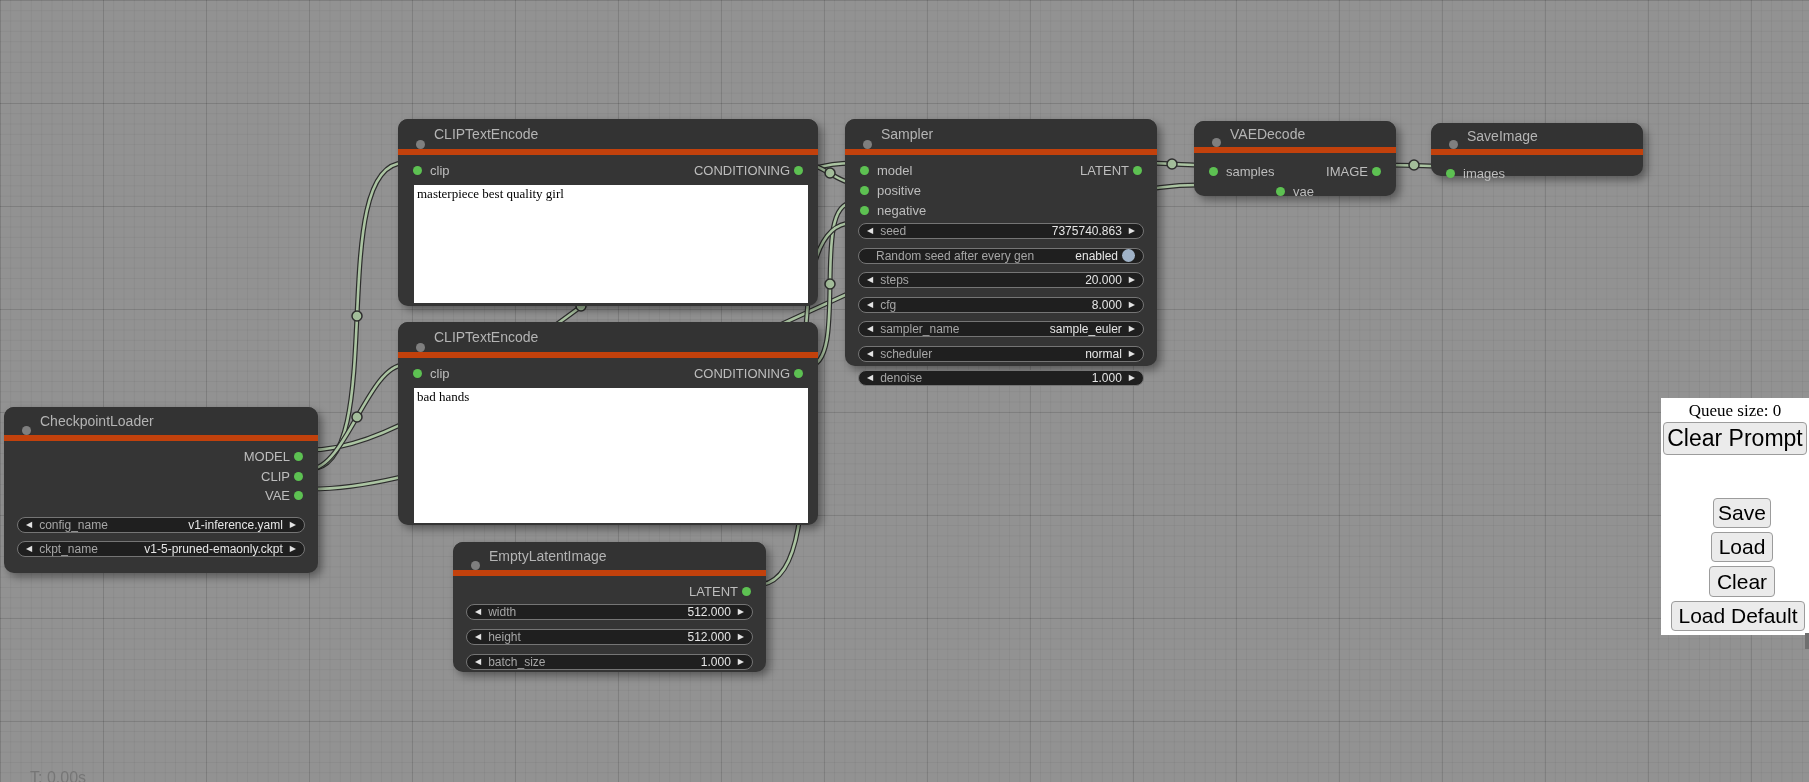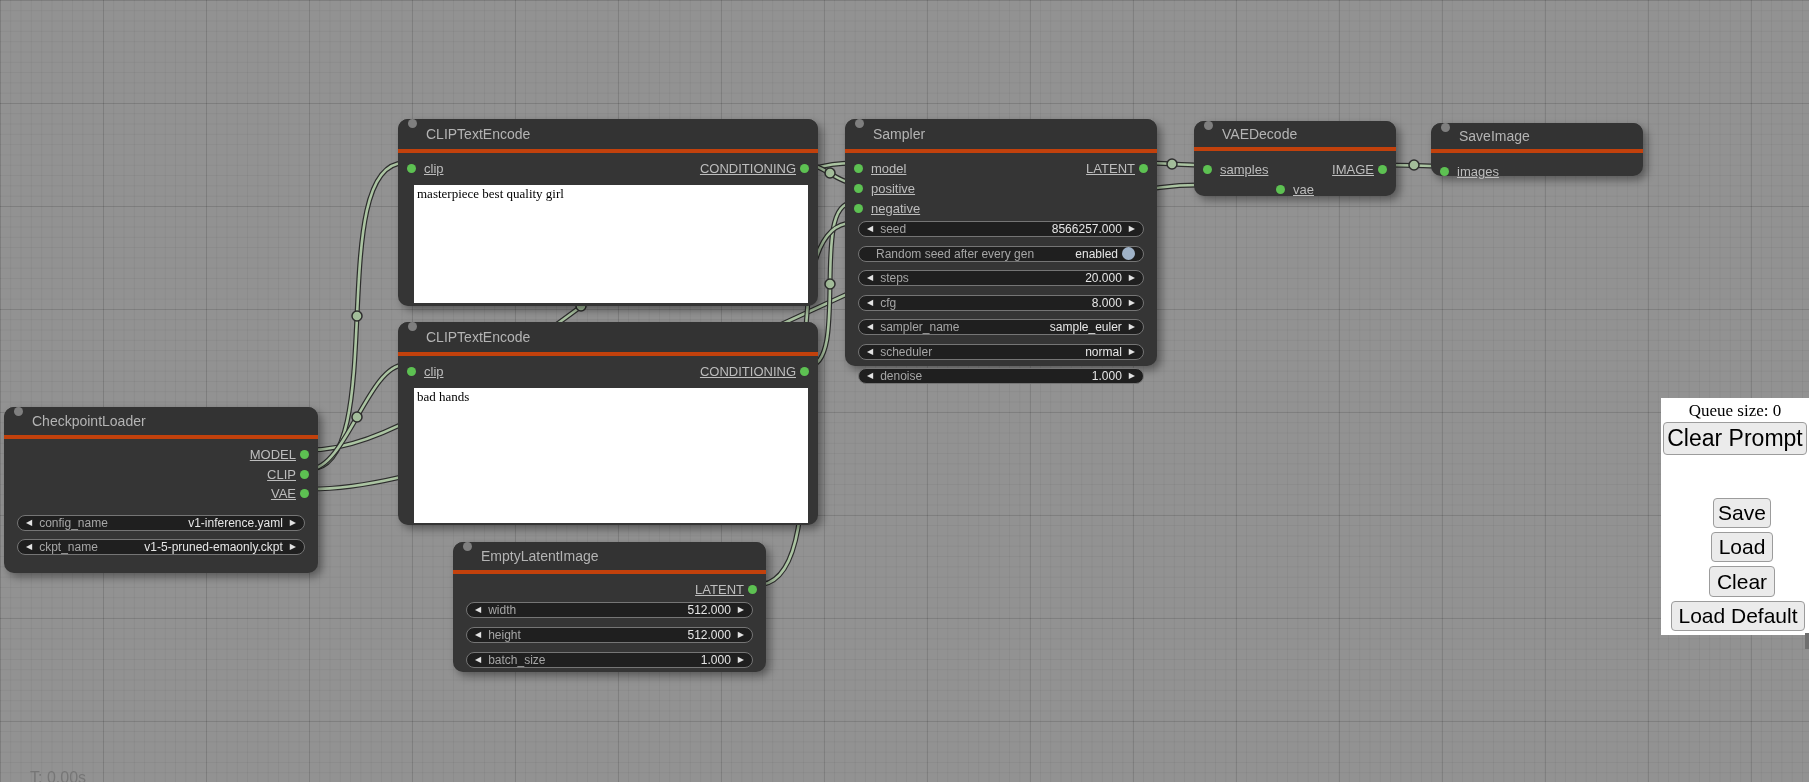--- a/index.html
+++ b/index.html
@@ -18,25 +18,25 @@
   .wire-under{fill:none;stroke:#2d2d2d;stroke-width:5;}
   .wire-over{fill:none;stroke:#abc4a2;stroke-width:2.6;}
   .linkdot{fill:#a3bd9a;stroke:#2d2d2d;stroke-width:1.5;}
 
   .node{
     position:absolute;z-index:2;background:#353535;border-radius:10px;
     box-shadow:4px 4px 9px rgba(0,0,0,.4);color:#bdbdbd;font-size:13px;
   }
   .node-title{
     height:28px;line-height:28px;background:#333333;border-radius:10px 10px 0 0;
-    border-bottom:4px solid #c2410c;color:#b4b4b4;font-size:14px;
-    display:flex;align-items:flex-start;
+    border-bottom:6px solid #c2410c;color:#b4b4b4;font-size:14px;
+    display:flex;align-items:flex-end;padding-left:8px;
   }
   .collapse-dot{width:9px;height:9px;border-radius:50%;background:#7f7f7f;margin:0 9px 0 10px;flex:0 0 auto;}
-  .prow{display:flex;align-items:center;height:19.5px;padding:0 9px;text-decoration:underline;}
+  .prow{display:flex;align-items:center;height:19.5px;padding:0 15px;}
   .prow .spacer{flex:1;}
   .pdot{width:9px;height:9px;border-radius:50%;background:#5dc152;flex:0 0 auto;}
   .port-in{display:flex;align-items:center;gap:8px;}
   .port-out{display:flex;align-items:center;gap:4px;}
   .plabel{white-space:nowrap;}
 
   .widget{
     height:16px;margin:0 13px;border:1px solid #757575;border-radius:9px;
     background:#1f1f1f;display:flex;align-items:center;font-size:12px;
     box-sizing:border-box;padding:0 8px;
@@ -265,21 +265,21 @@
         <span class="port-in">
           <span class="pdot"></span>
           <span class="plabel">negative</span>
         </span>
       </div>
   </div>
   <div class="widgets">
     <div class="widget">
       <span class="arr">◀</span>
       <span class="wlabel">seed</span>
-      <span class="wvalue">8566257.000</span>
+      <span class="wvalue">7375740.863</span>
       <span class="arr">▶</span>
     </div>
     <div class="widget toggle">
       <span class="wlabel">Random seed after every gen</span>
       <span class="wvalue">enabled</span>
       <span class="toggle-dot"></span>
     </div>
     <div class="widget">
       <span class="arr">◀</span>
       <span class="wlabel">steps</span>

